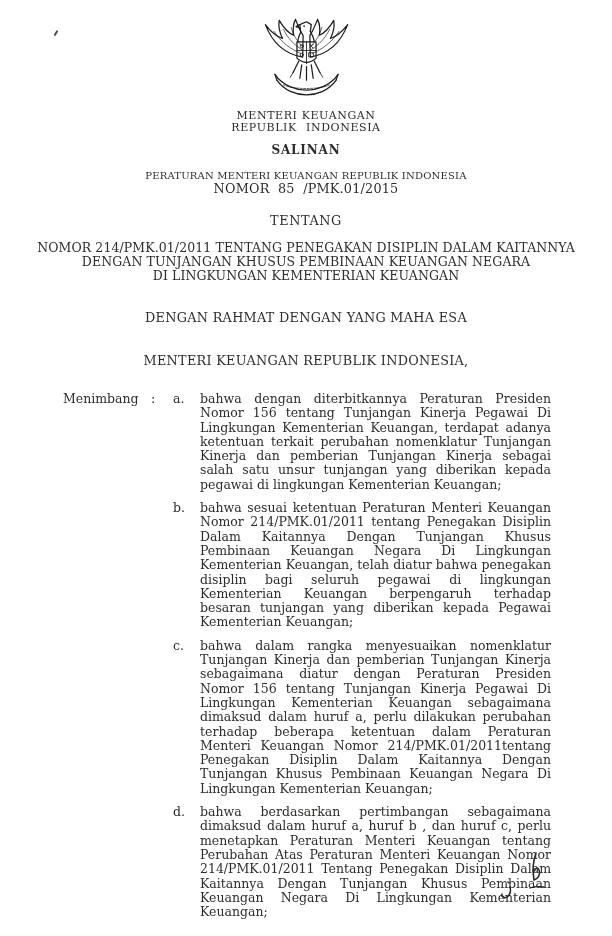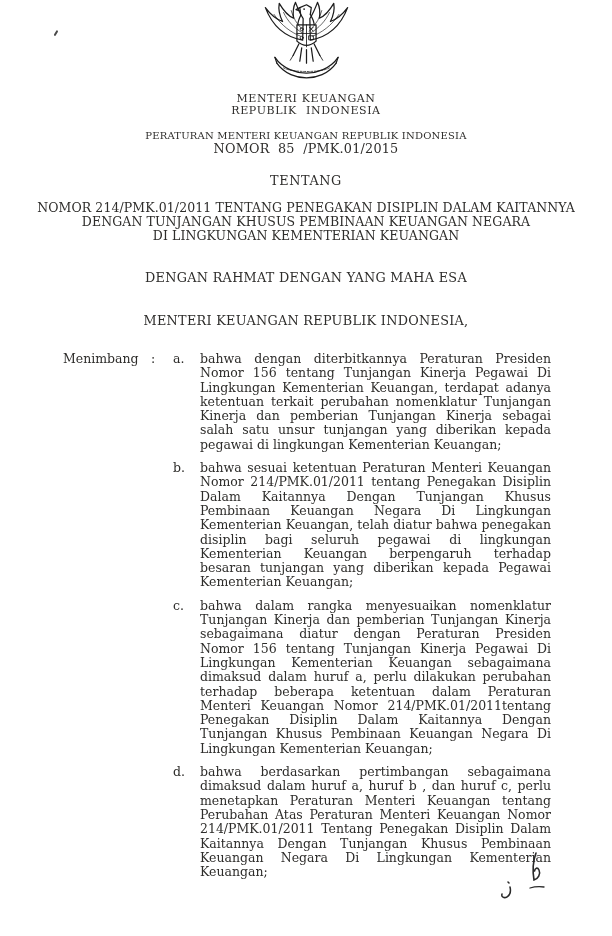--- a/index.html
+++ b/index.html
@@ -11,21 +11,21 @@
   }
   .page {
     position: relative;
     width: 612px; height: 936px;
     background: #ffffff;
     color: #2e2d2b;
     overflow: hidden;
   }
   .center { text-align: center; }
 
-  .letterhead { text-align: center; }
+  .letterhead { padding-top: 17px; text-align: center; }
   .emblem-svg { display: block; margin: 0 auto; }
   .lh-line1 { font-size: 11px; line-height: 12px; margin-top: 5px; letter-spacing: 0.6px; }
   .lh-line2 { font-size: 11px; line-height: 12px; letter-spacing: 0.6px; word-spacing: 5px; }
   .salinan { font-size: 12px; font-weight: 700; margin-top: 9px; letter-spacing: 0.8px; }
 
   .h-regulation { font-size: 10px; margin-top: 13px; letter-spacing: 0.2px; }
   .h-number { font-size: 12.8px; margin-top: 0; letter-spacing: 0.2px; white-space: pre; }
   .h-tentang { font-size: 12.8px; margin-top: 17px; letter-spacing: 0.6px; }
   .h-subject { font-size: 12.5px; line-height: 14px; margin-top: 13px; letter-spacing: 0.1px; }
   .h-rahmat { font-size: 12.8px; margin-top: 27px; letter-spacing: 0.3px; }
@@ -85,20 +85,21 @@
         <path d="M45,50 L43,64 M50,52 L50,66 M55,50 L57,64"></path>
         <path stroke-width="0.9" d="M36,58 L33,63 M64,58 L67,63"></path>
         <path d="M17,60 C25,72 40,76.5 50,76.5 C60,76.5 75,72 83,60"></path>
         <path d="M19,66 C27,77.5 40,81.5 50,81.5 C60,81.5 73,77.5 81,66"></path>
         <path d="M17,60 L19,66 M83,60 L81,66"></path>
         <path stroke-width="0.8" stroke-dasharray="2,1.6" d="M26,71 C35,76 65,76 74,71"></path>
       </g>
     </svg>
     <div class="lh-line1">MENTERI KEUANGAN</div>
     <div class="lh-line2">REPUBLIK  INDONESIA</div>
+    <div class="salinan">SALINAN</div>
   </div>
 
   <div class="h-regulation center">PERATURAN MENTERI KEUANGAN REPUBLIK INDONESIA</div>
   <div class="h-number center">NOMOR  85  /PMK.01/2015</div>
   <div class="h-tentang center">TENTANG</div>
 
   <div class="h-subject center">
     <div>NOMOR 214/PMK.01/2011 TENTANG PENEGAKAN DISIPLIN DALAM KAITANNYA</div>
     <div>DENGAN TUNJANGAN KHUSUS PEMBINAAN KEUANGAN NEGARA</div>
     <div>DI LINGKUNGAN KEMENTERIAN KEUANGAN</div>

